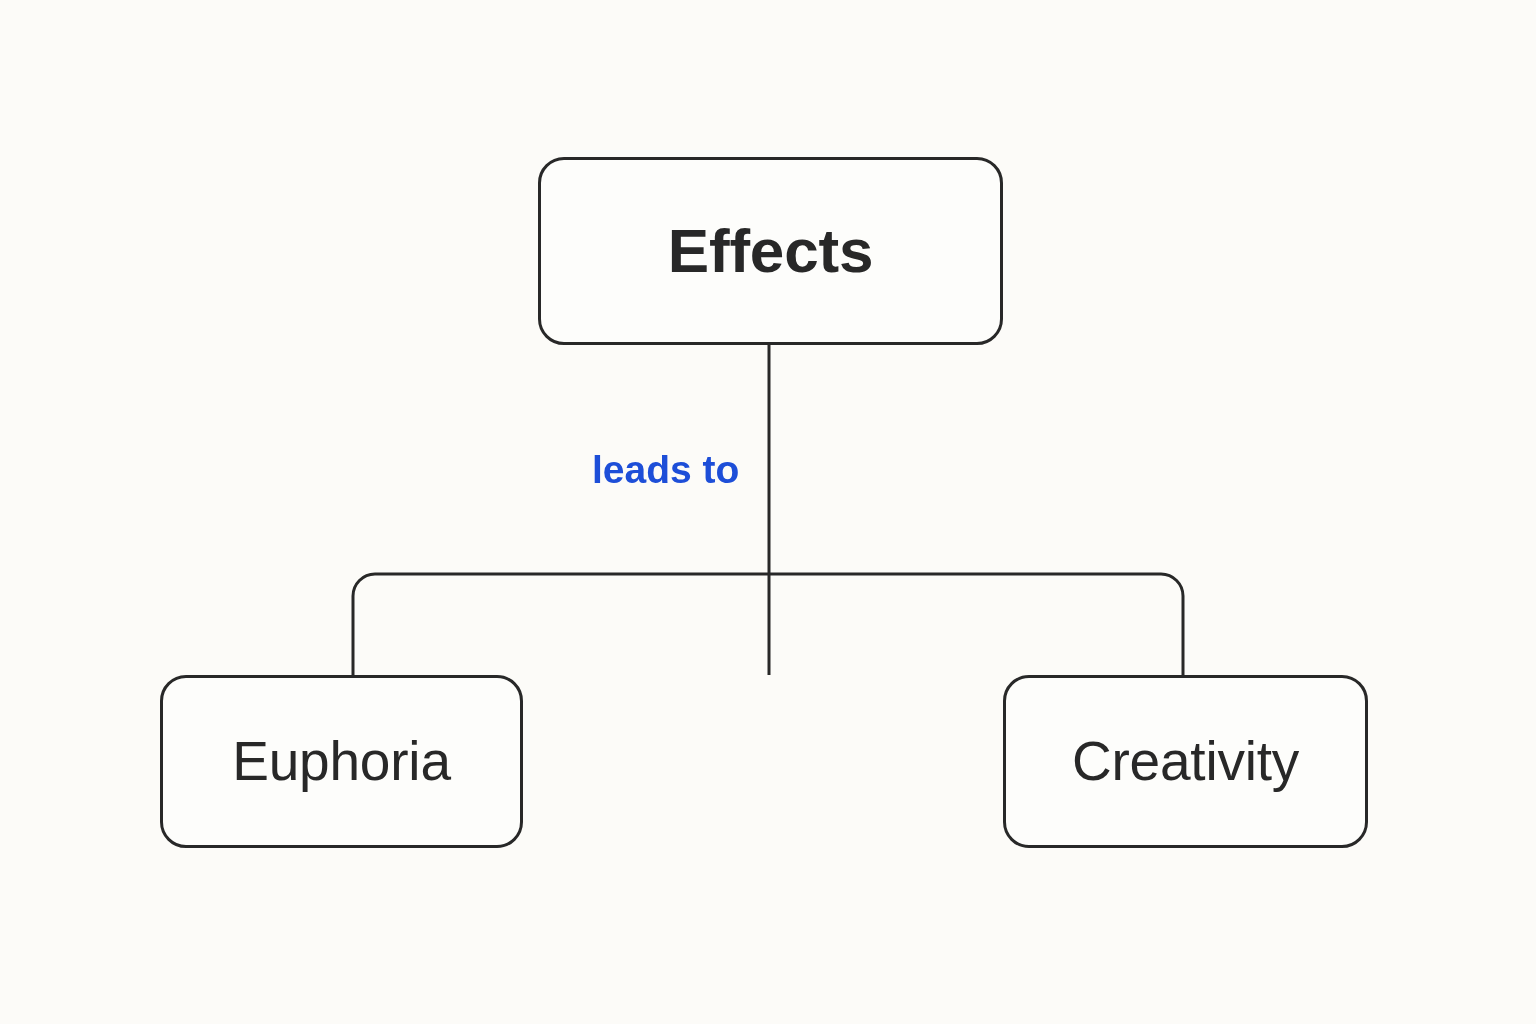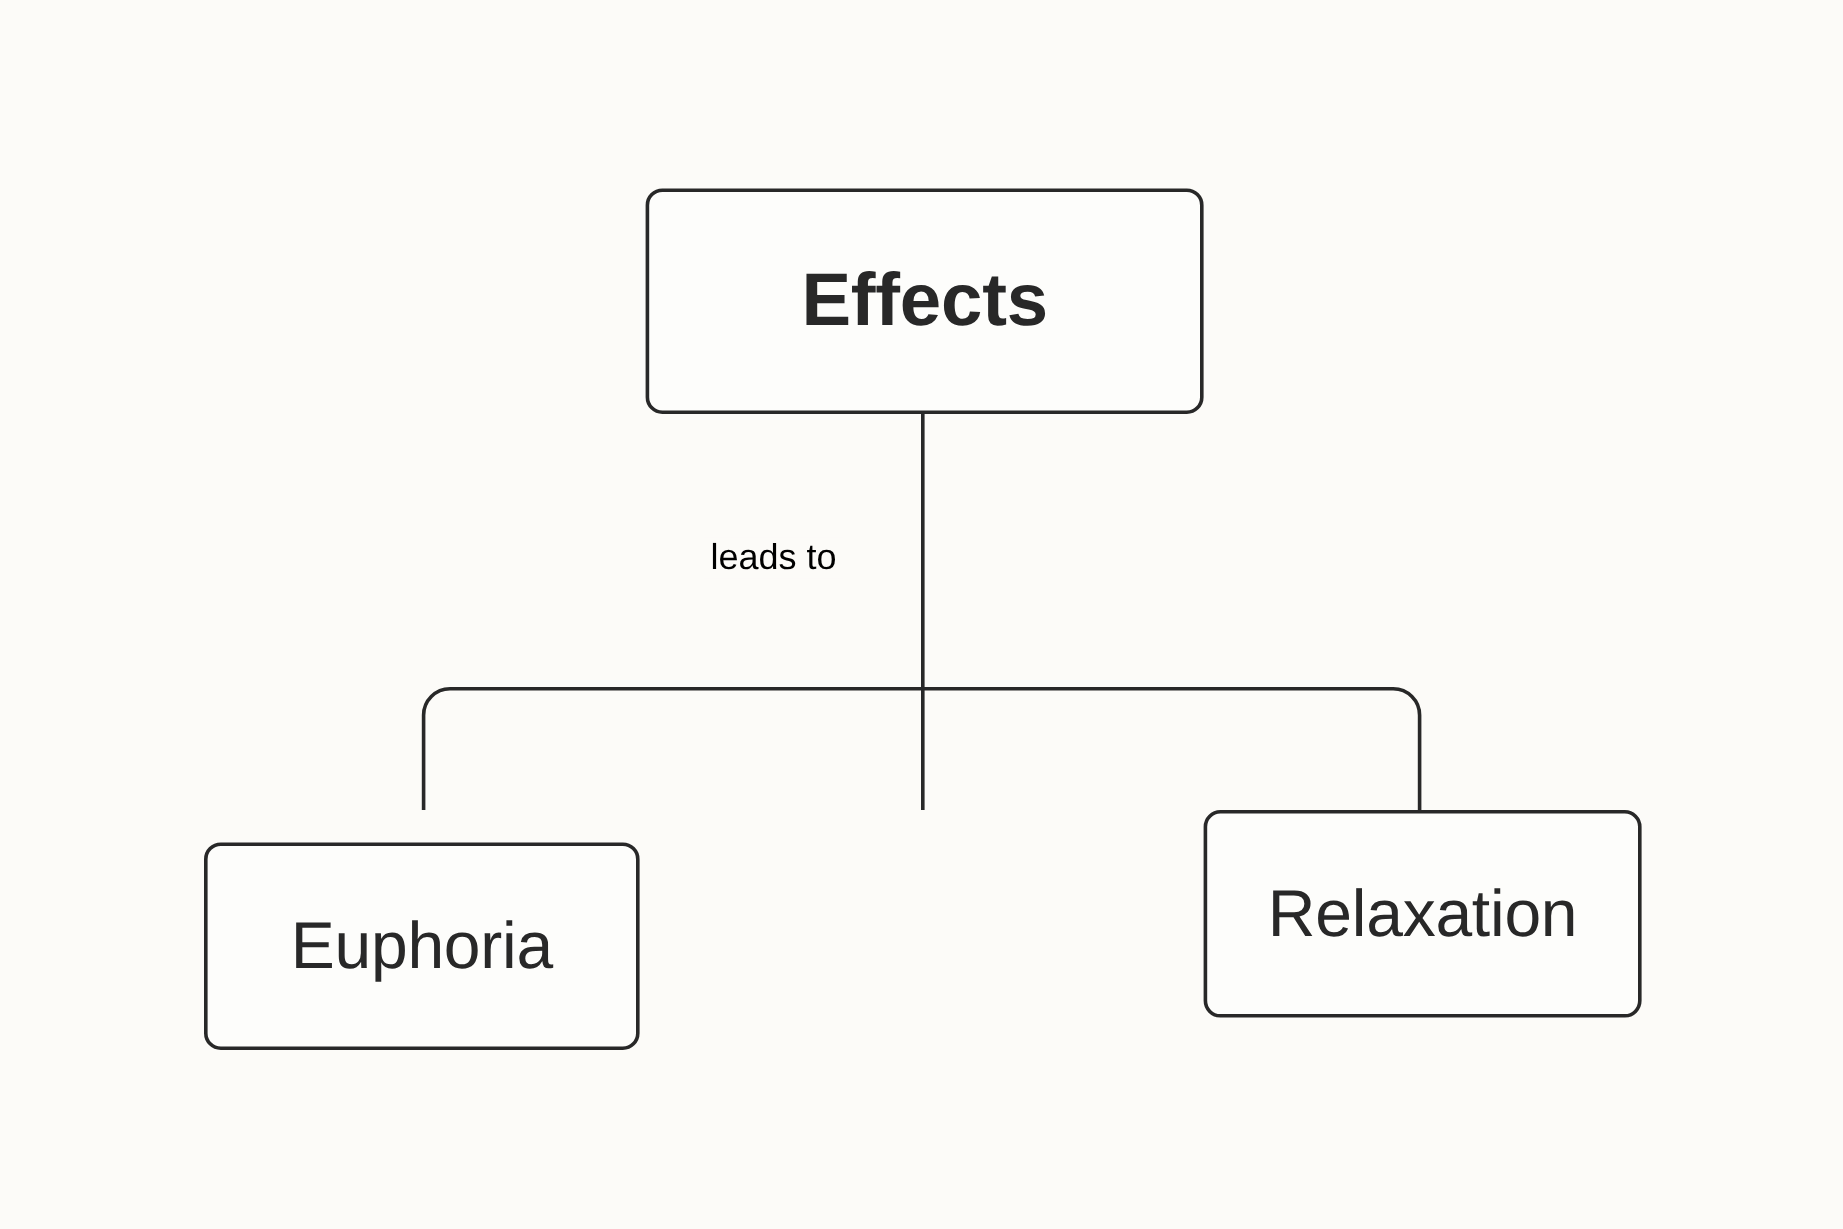--- a/index.html
+++ b/index.html
@@ -27,44 +27,43 @@
     pointer-events: none;
   }
   .node {
     position: absolute;
     box-sizing: border-box;
     display: flex;
     align-items: center;
     justify-content: center;
     background: #FDFDFB;
     border: 3px solid #282828;
-    border-radius: 14px;
+    border-radius: 26px;
     color: #282828;
   }
   .node-label {
     white-space: nowrap;
     line-height: 1;
     letter-spacing: -0.2px;
   }
   #node-effects {
     left: 538px;
     top: 157px;
     width: 465px;
     height: 188px;
   }
   #node-effects .node-label {
     font-size: 62px;
     font-weight: 700;
   }
   #node-euphoria {
-    left: 170px;
+    left: 160px;
     top: 675px;
     width: 363px;
     height: 173px;
-    margin-top: 27px;
   }
   #node-relaxation {
     left: 585px;
     top: 675px;
     width: 368px;
     height: 173px;
   }
   #node-creativity {
     left: 1003px;
     top: 675px;
@@ -72,23 +71,23 @@
     height: 173px;
   }
   #node-euphoria .node-label,
   #node-relaxation .node-label,
   #node-creativity .node-label {
     font-size: 55px;
     font-weight: 400;
   }
   .edge-label {
     position: absolute;
-    color: #000000;
-    font-size: 30px;
-    font-weight: 400;
+    color: #1d4ed8;
+    font-size: 39px;
+    font-weight: 700;
     line-height: 1;
     white-space: nowrap;
     background: #FCFBF8;
     padding: 2px 6px;
   }
   #edge-label-leads-to {
     left: 586px;
     top: 448px;
   }
 </style>
@@ -110,16 +109,16 @@
   </div>
 
   <div class="edge-label" id="edge-label-leads-to">leads to</div>
 
   <div class="node" id="node-euphoria">
     <span class="node-label">Euphoria</span>
   </div>
 
 
   <div class="node" id="node-creativity">
-    <span class="node-label">Relaxation</span>
+    <span class="node-label">Creativity</span>
   </div>
 
 </div>
 
 </body></html>

